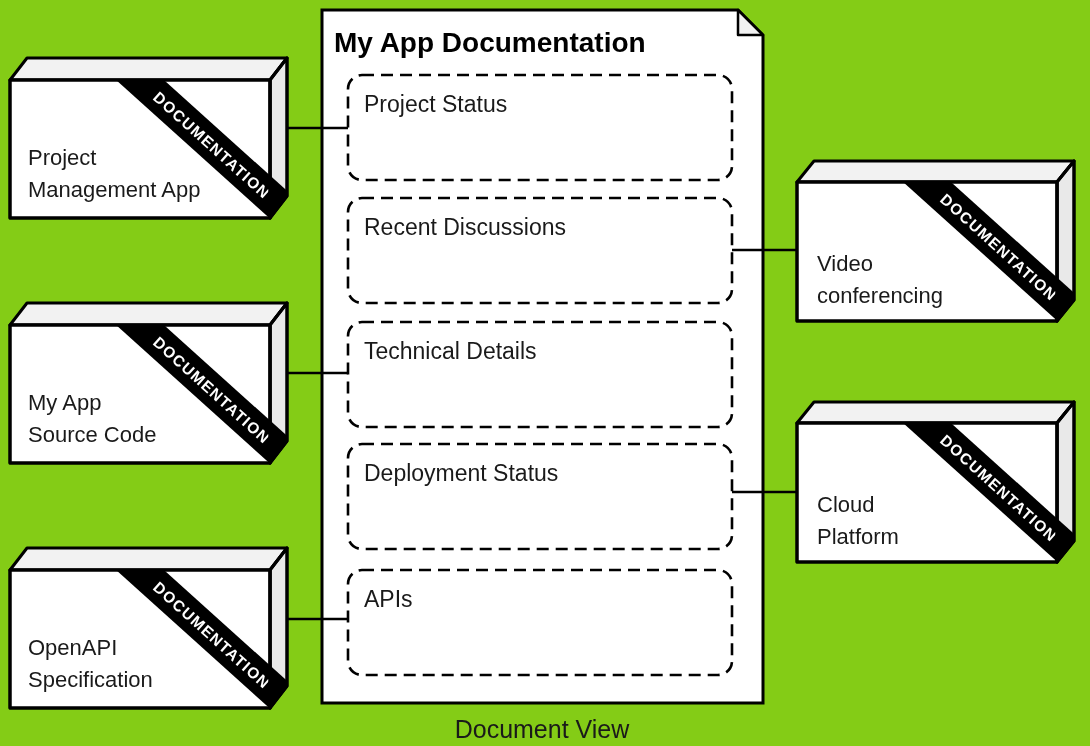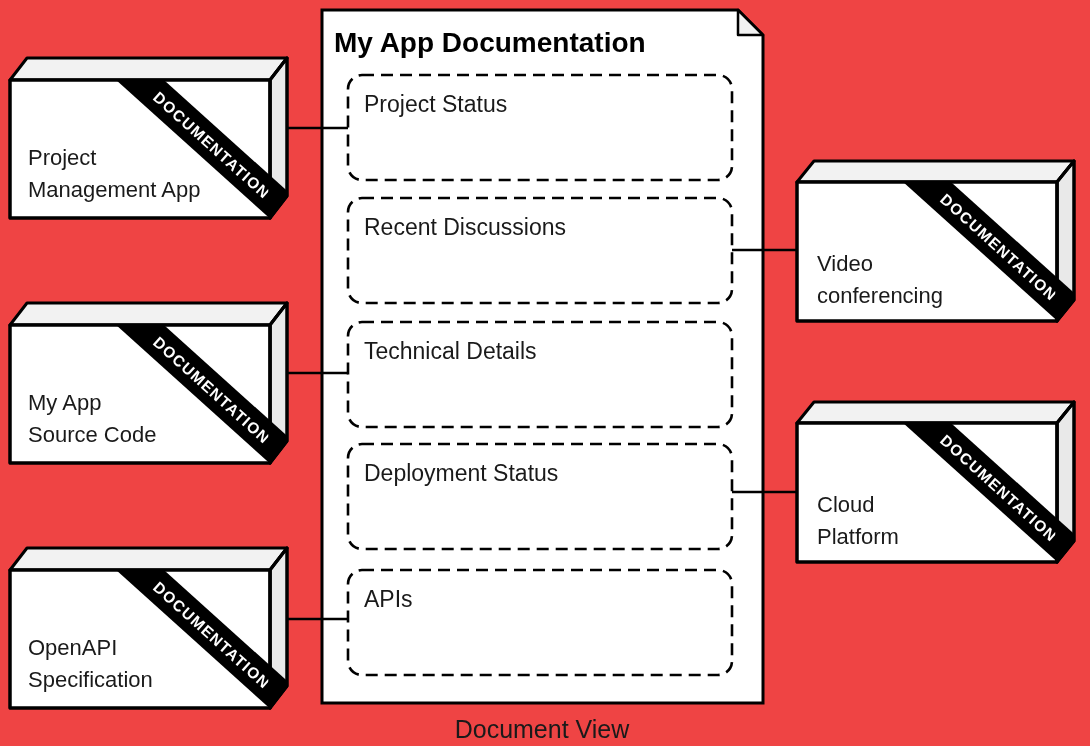--- a/index.html
+++ b/index.html
@@ -1,20 +1,20 @@
 <!DOCTYPE html>
 <html><head>
 <meta charset="utf-8">
 <style>
   html, body { margin: 0; padding: 0; background: #ffffff; }
   .stage {
     position: relative;
     width: 1090px;
     height: 746px;
-    background: #ef4444;
+    background: #84cc16;
     font-family: "Liberation Sans", "DejaVu Sans", sans-serif;
   }
   svg { display: block; }
   svg text {
     font-family: "Liberation Sans", "DejaVu Sans", sans-serif;
     fill: #1a1a1a;
   }
   .doc-shape { fill: #ffffff; stroke: #000000; stroke-width: 3; stroke-linejoin: miter; }
   .doc-fold  { fill: #f2f2f2; stroke: #000000; stroke-width: 2.5; stroke-linejoin: round; }
   .doc-title { font-size: 28px; font-weight: bold; fill: #000000; }

